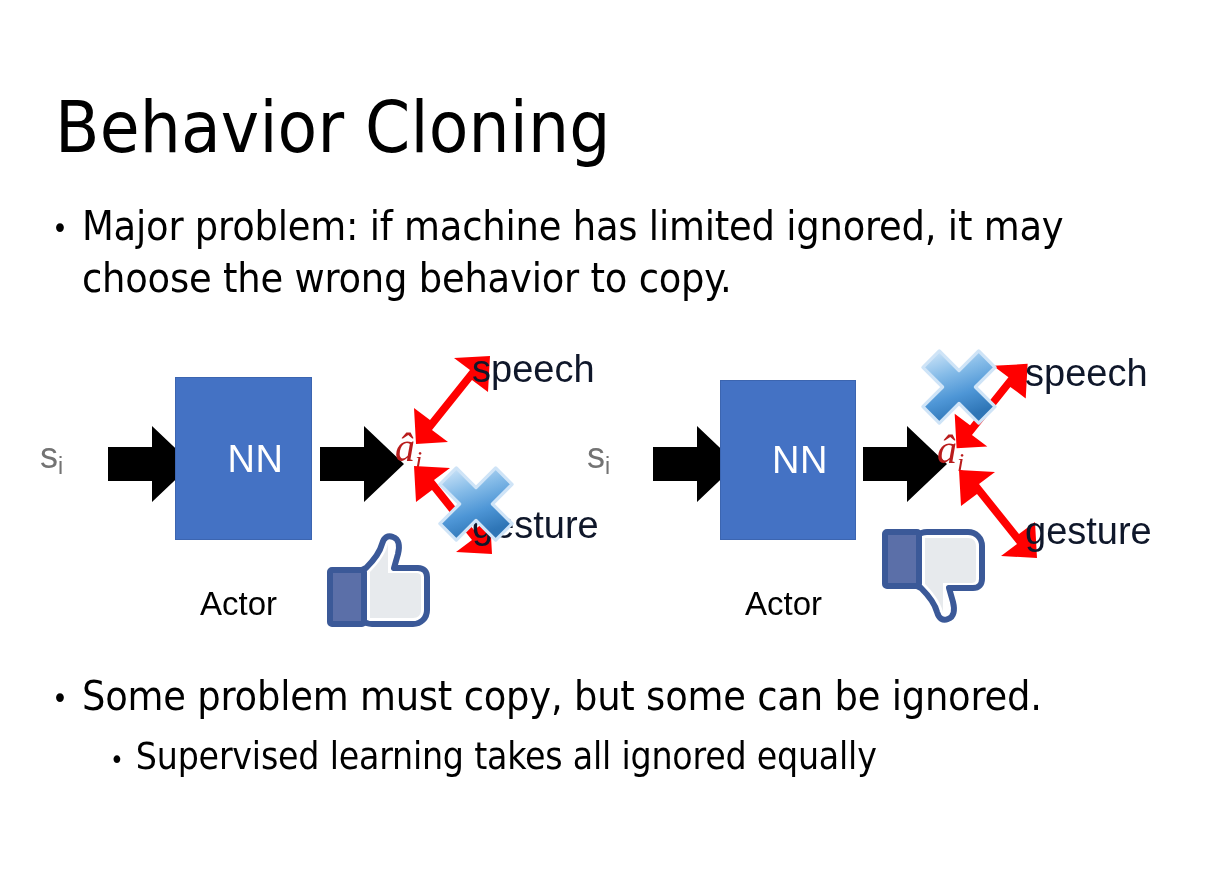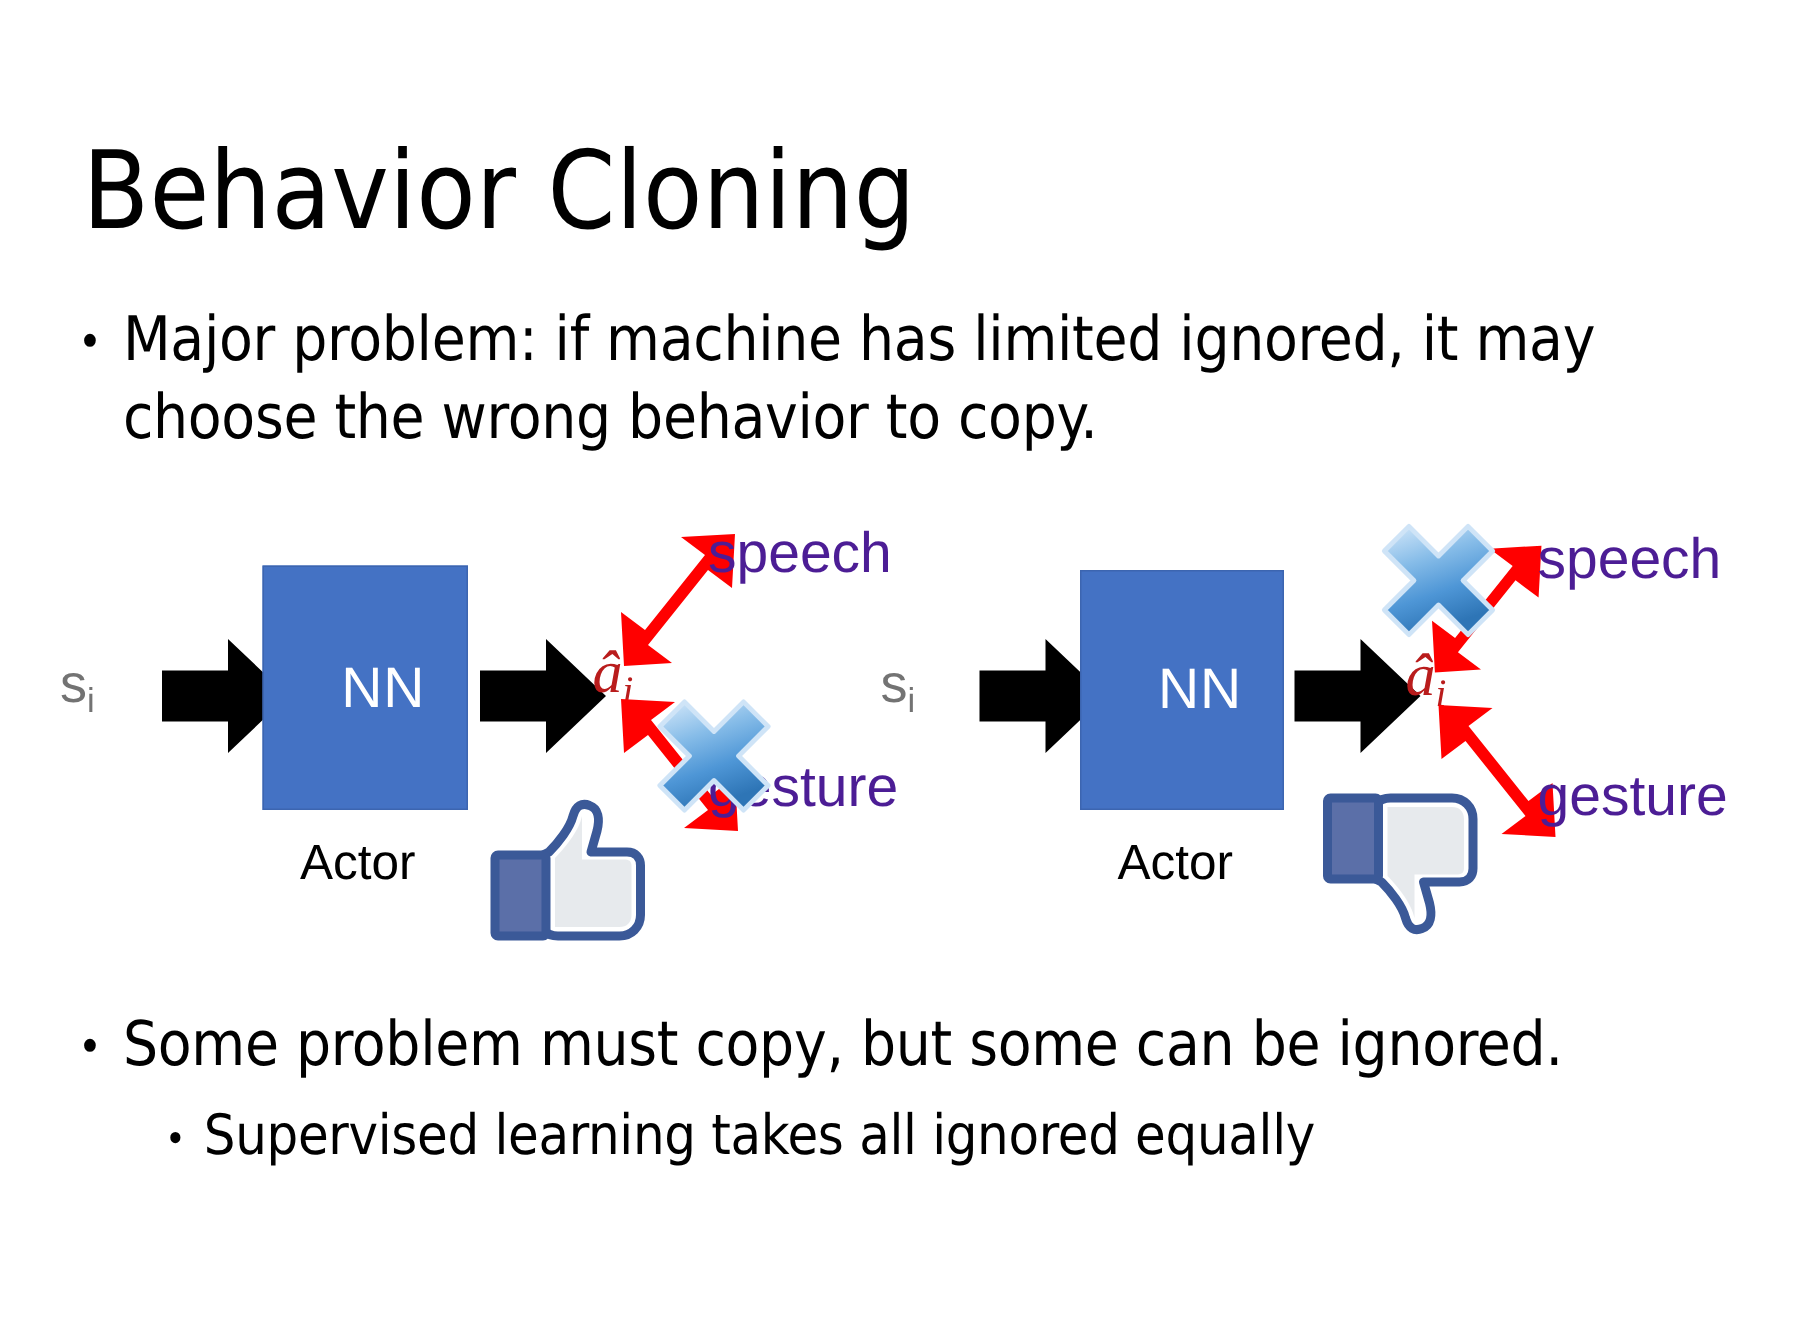--- a/index.html
+++ b/index.html
@@ -144,20 +144,21 @@
     letter-spacing: 0.5px;
   }
 
   .actor-label {
     position: absolute;
     font-family: "Liberation Sans", sans-serif;
     font-size: 33px;
     line-height: 1;
     color: #000000;
     white-space: nowrap;
+    margin-top: 29px;
   }
 
   .action-label {
     position: absolute;
     font-family: "Liberation Serif", "DejaVu Serif", serif;
     font-style: italic;
     font-size: 40px;
     line-height: 1;
     color: #b91c1c;
     white-space: nowrap;
@@ -166,21 +167,21 @@
     font-size: 26px;
     vertical-align: -0.30em;
     font-style: italic;
   }
 
   .branch-label {
     position: absolute;
     font-family: "Liberation Sans", sans-serif;
     font-size: 38px;
     line-height: 1;
-    color: #4c1d95;
+    color: #0f172a;
     white-space: nowrap;
   }
 
   .red-arrow { position: absolute; }
   .cross-icon { position: absolute; }
   .thumb-icon { position: absolute; }
 
   svg { overflow: visible; }
 </style>
 </head>

